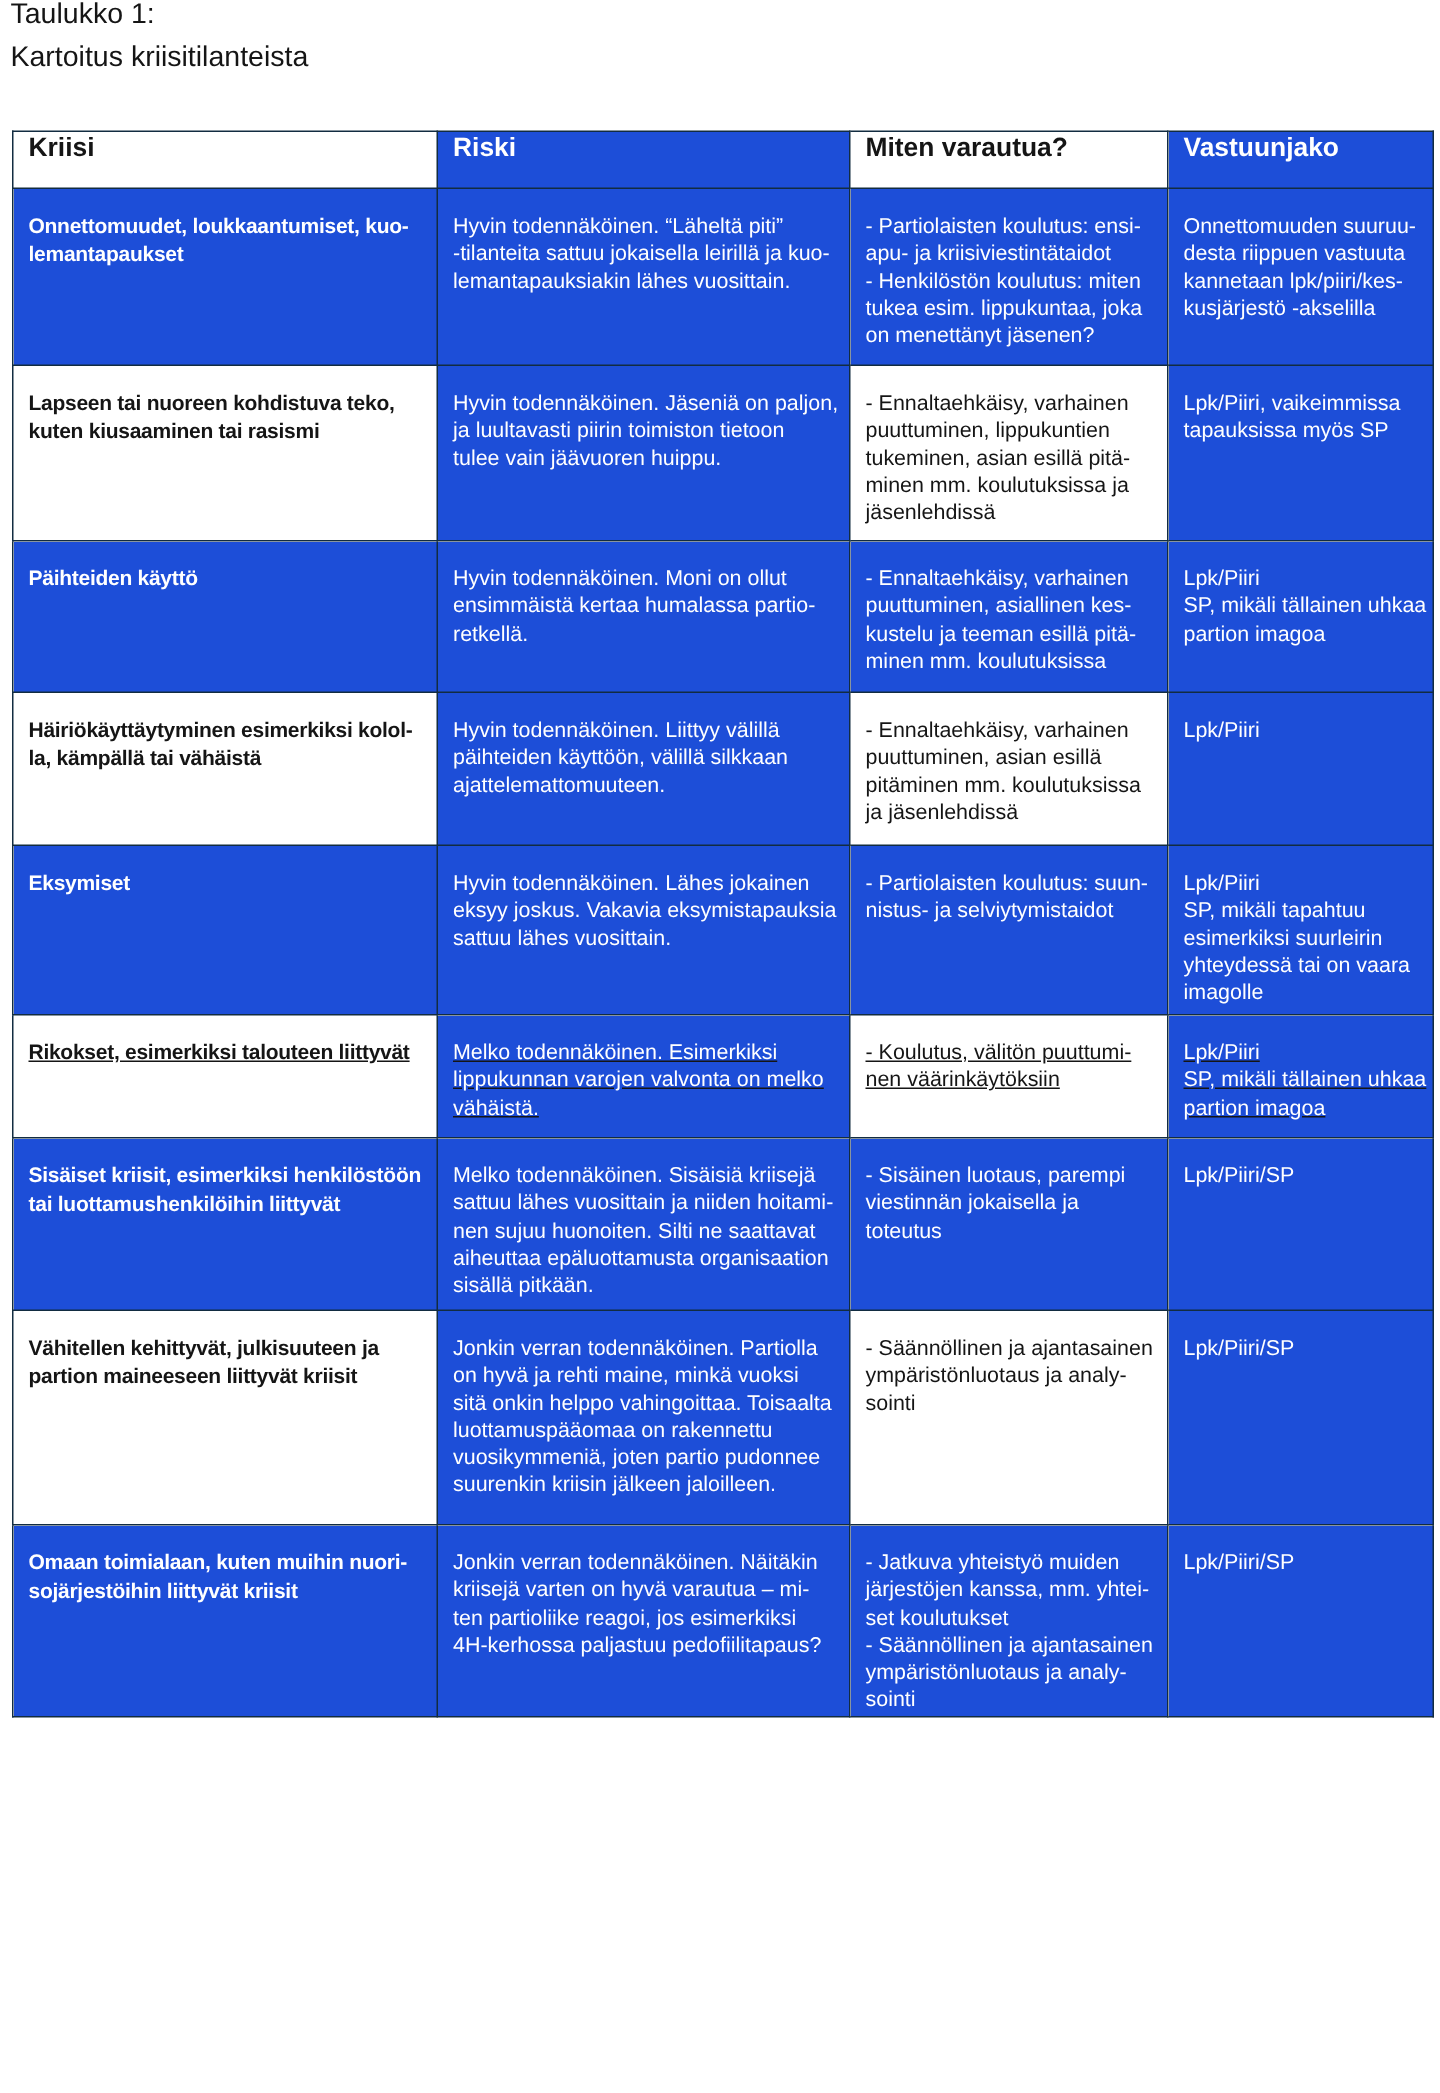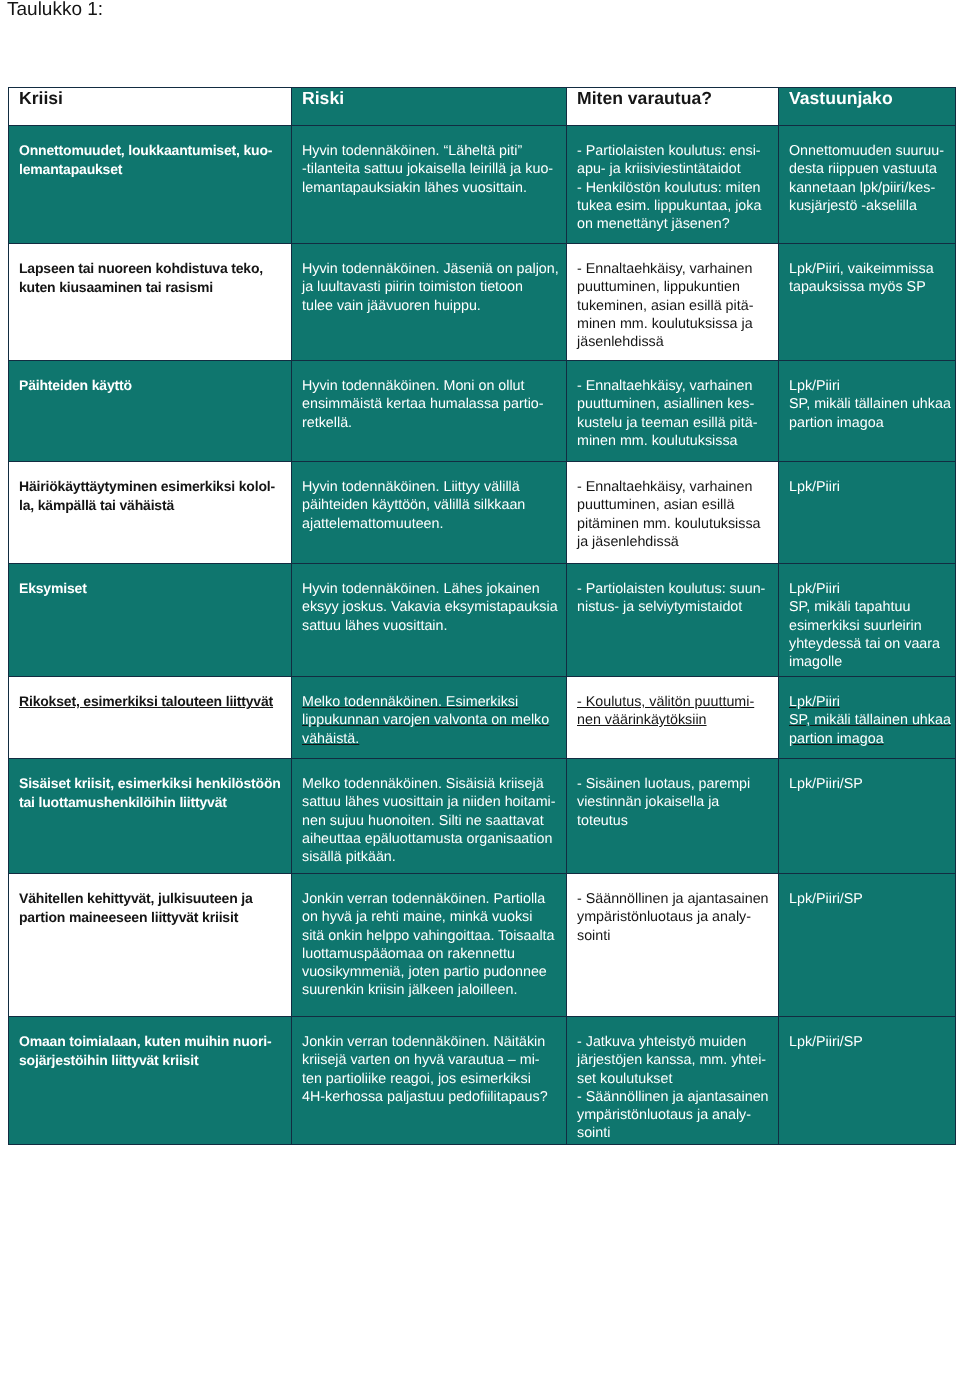--- a/index.html
+++ b/index.html
@@ -54,21 +54,21 @@
   }
   .cellbox {
     padding: 16px 8px 0 10px;
   }
   .crisis-table th {
     font-weight: bold;
     font-size: 17.6px;
     line-height: 19px;
   }
   .crisis-table th .cellbox { padding: 1px 8px 0 10px; }
-  .bg-blue { background: #0f766e; color: #ffffff; }
+  .bg-blue { background: #1d4ed8; color: #ffffff; }
   .bg-light { background: #ffffff; color: #151515; }
   td.cell-crisis { font-weight: bold; font-size: 14px; letter-spacing: -0.18px; }
   td.cell-crisis .cellbox { padding-top: 15.4px; }
   .ln { white-space: pre; }
 
   .page-number {
     position: absolute;
     left: 4px;
     top: 1377px;
     width: 960px;
@@ -78,20 +78,21 @@
     color: #151515;
   }
 </style>
 </head>
 <body>
 
 <div class="page">
 
   <div class="doc-title">
     <div>Taulukko 1:</div>
+    <div>Kartoitus kriisitilanteista</div>
   </div>
 
   <table class="crisis-table">
     <colgroup>
       <col style="width:283px">
       <col style="width:275px">
       <col style="width:212px">
       <col style="width:177px">
     </colgroup>
     <thead>

